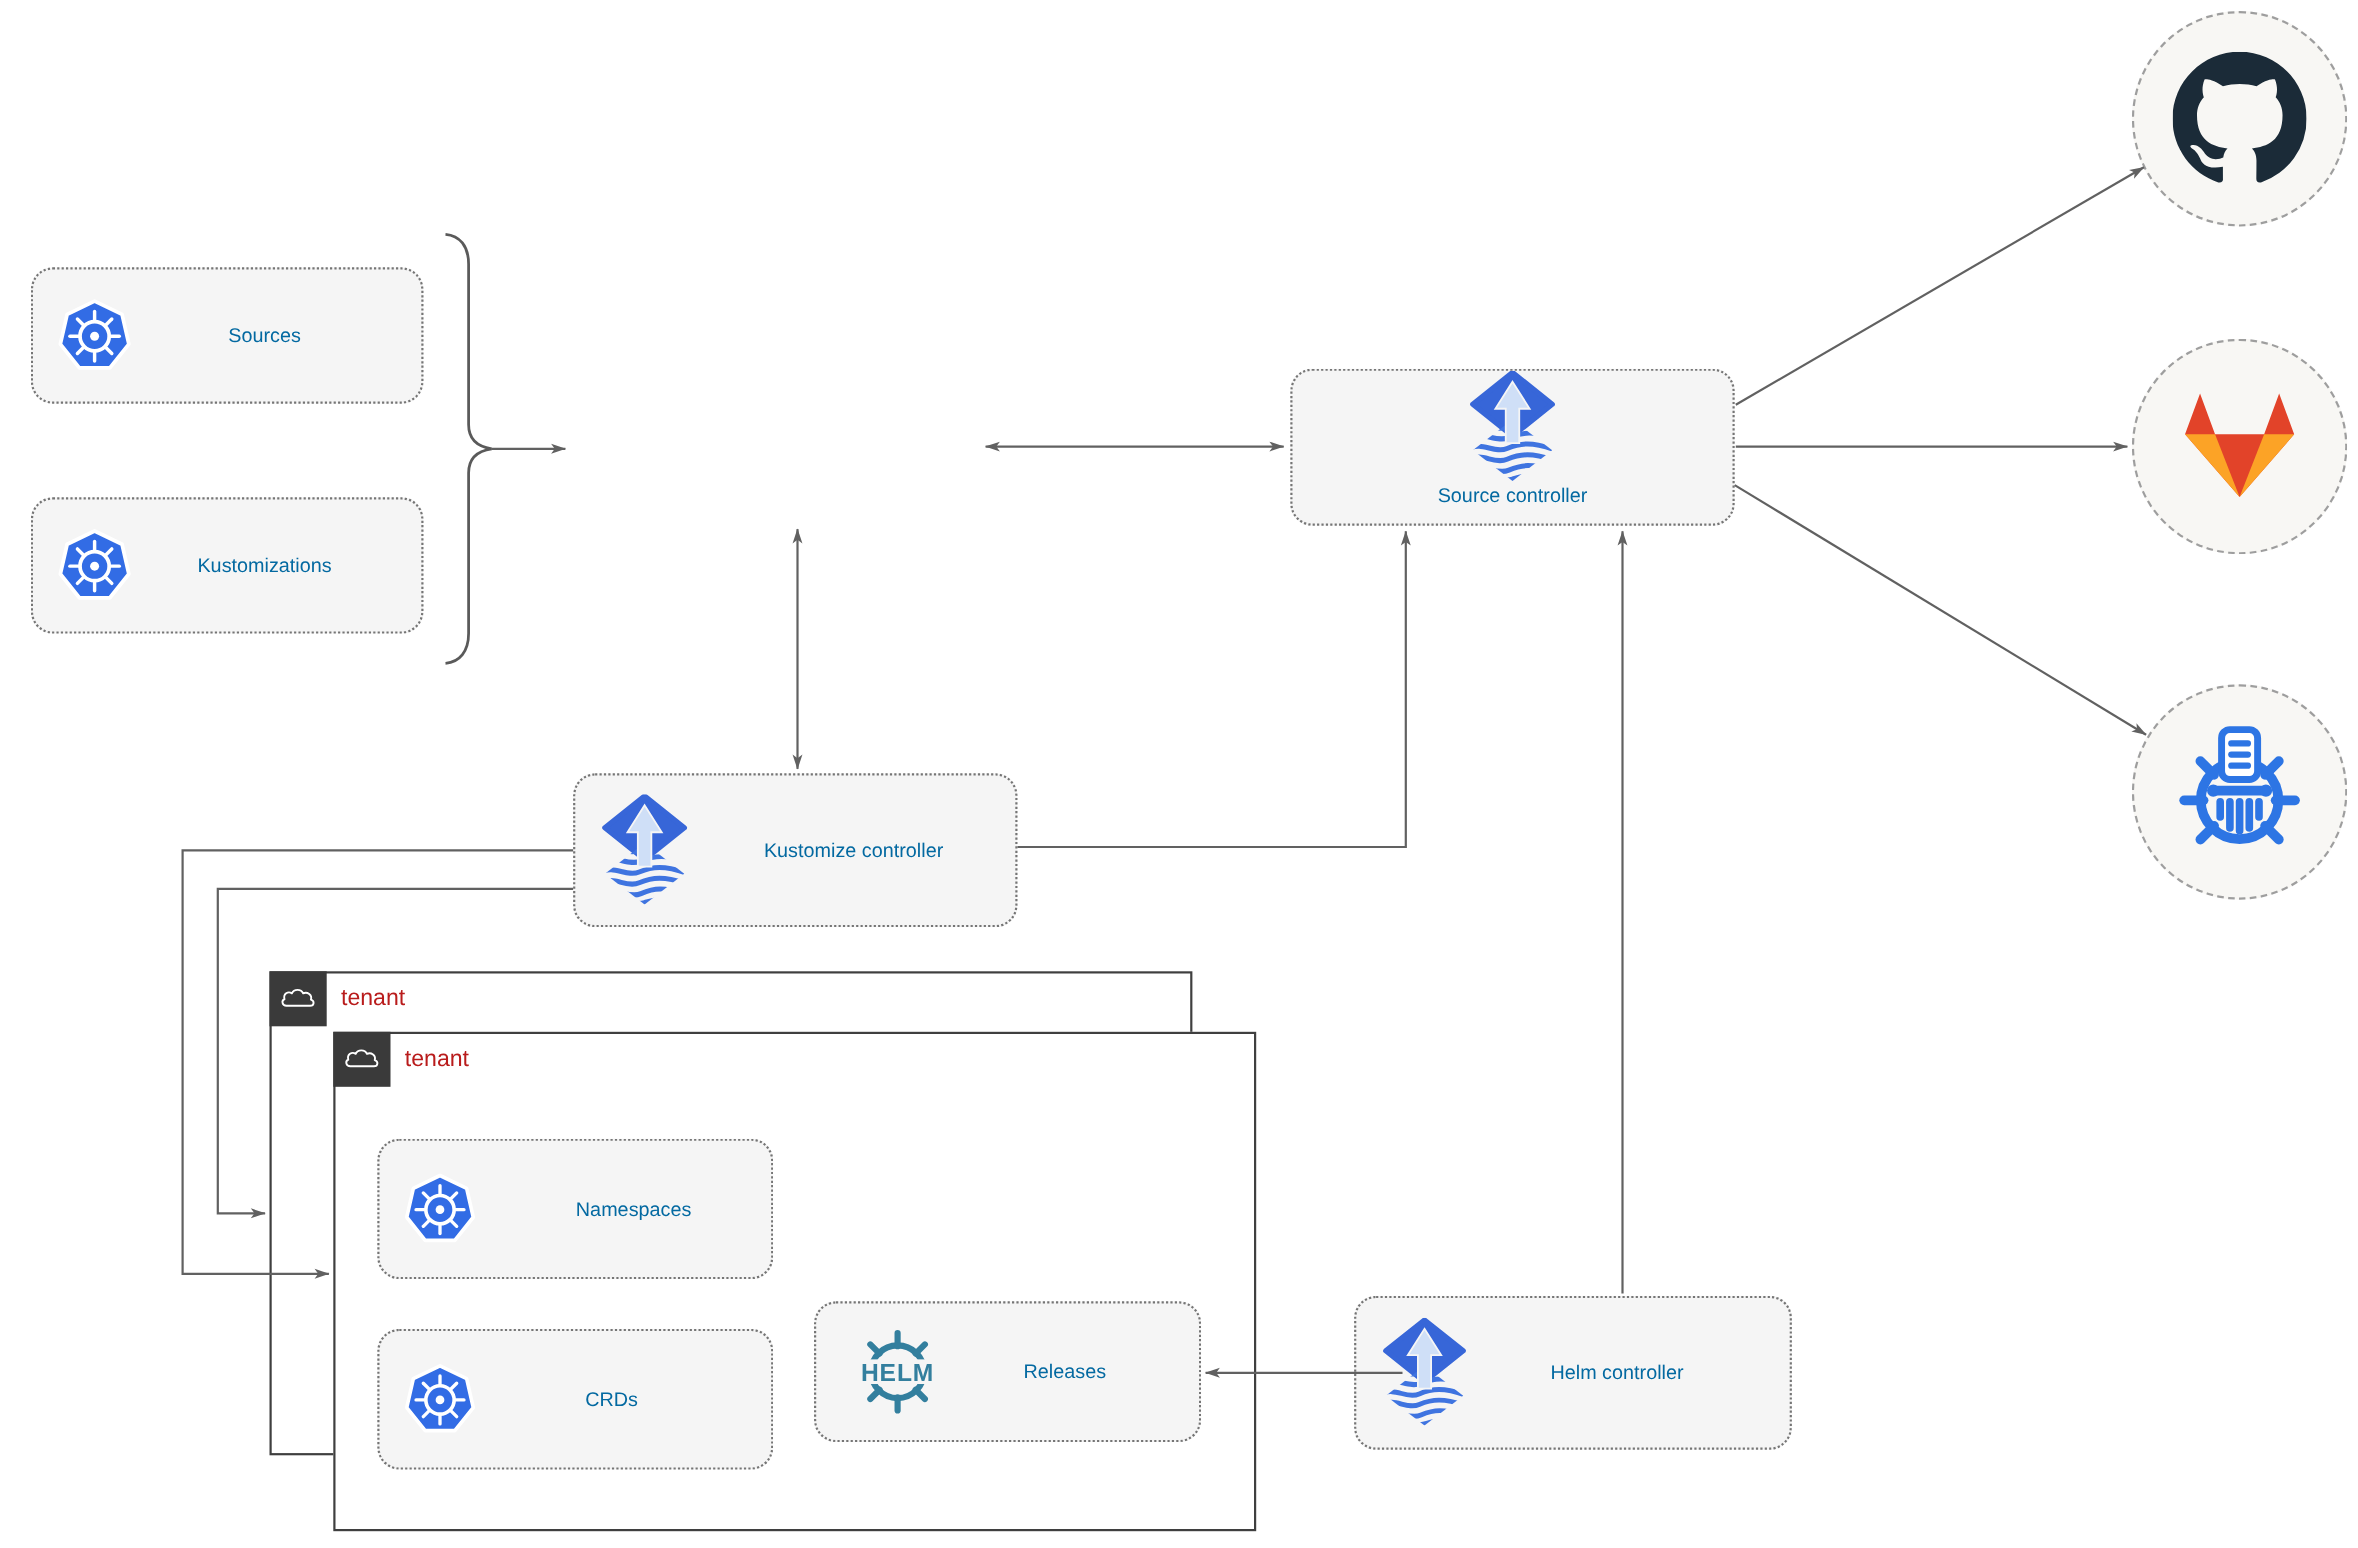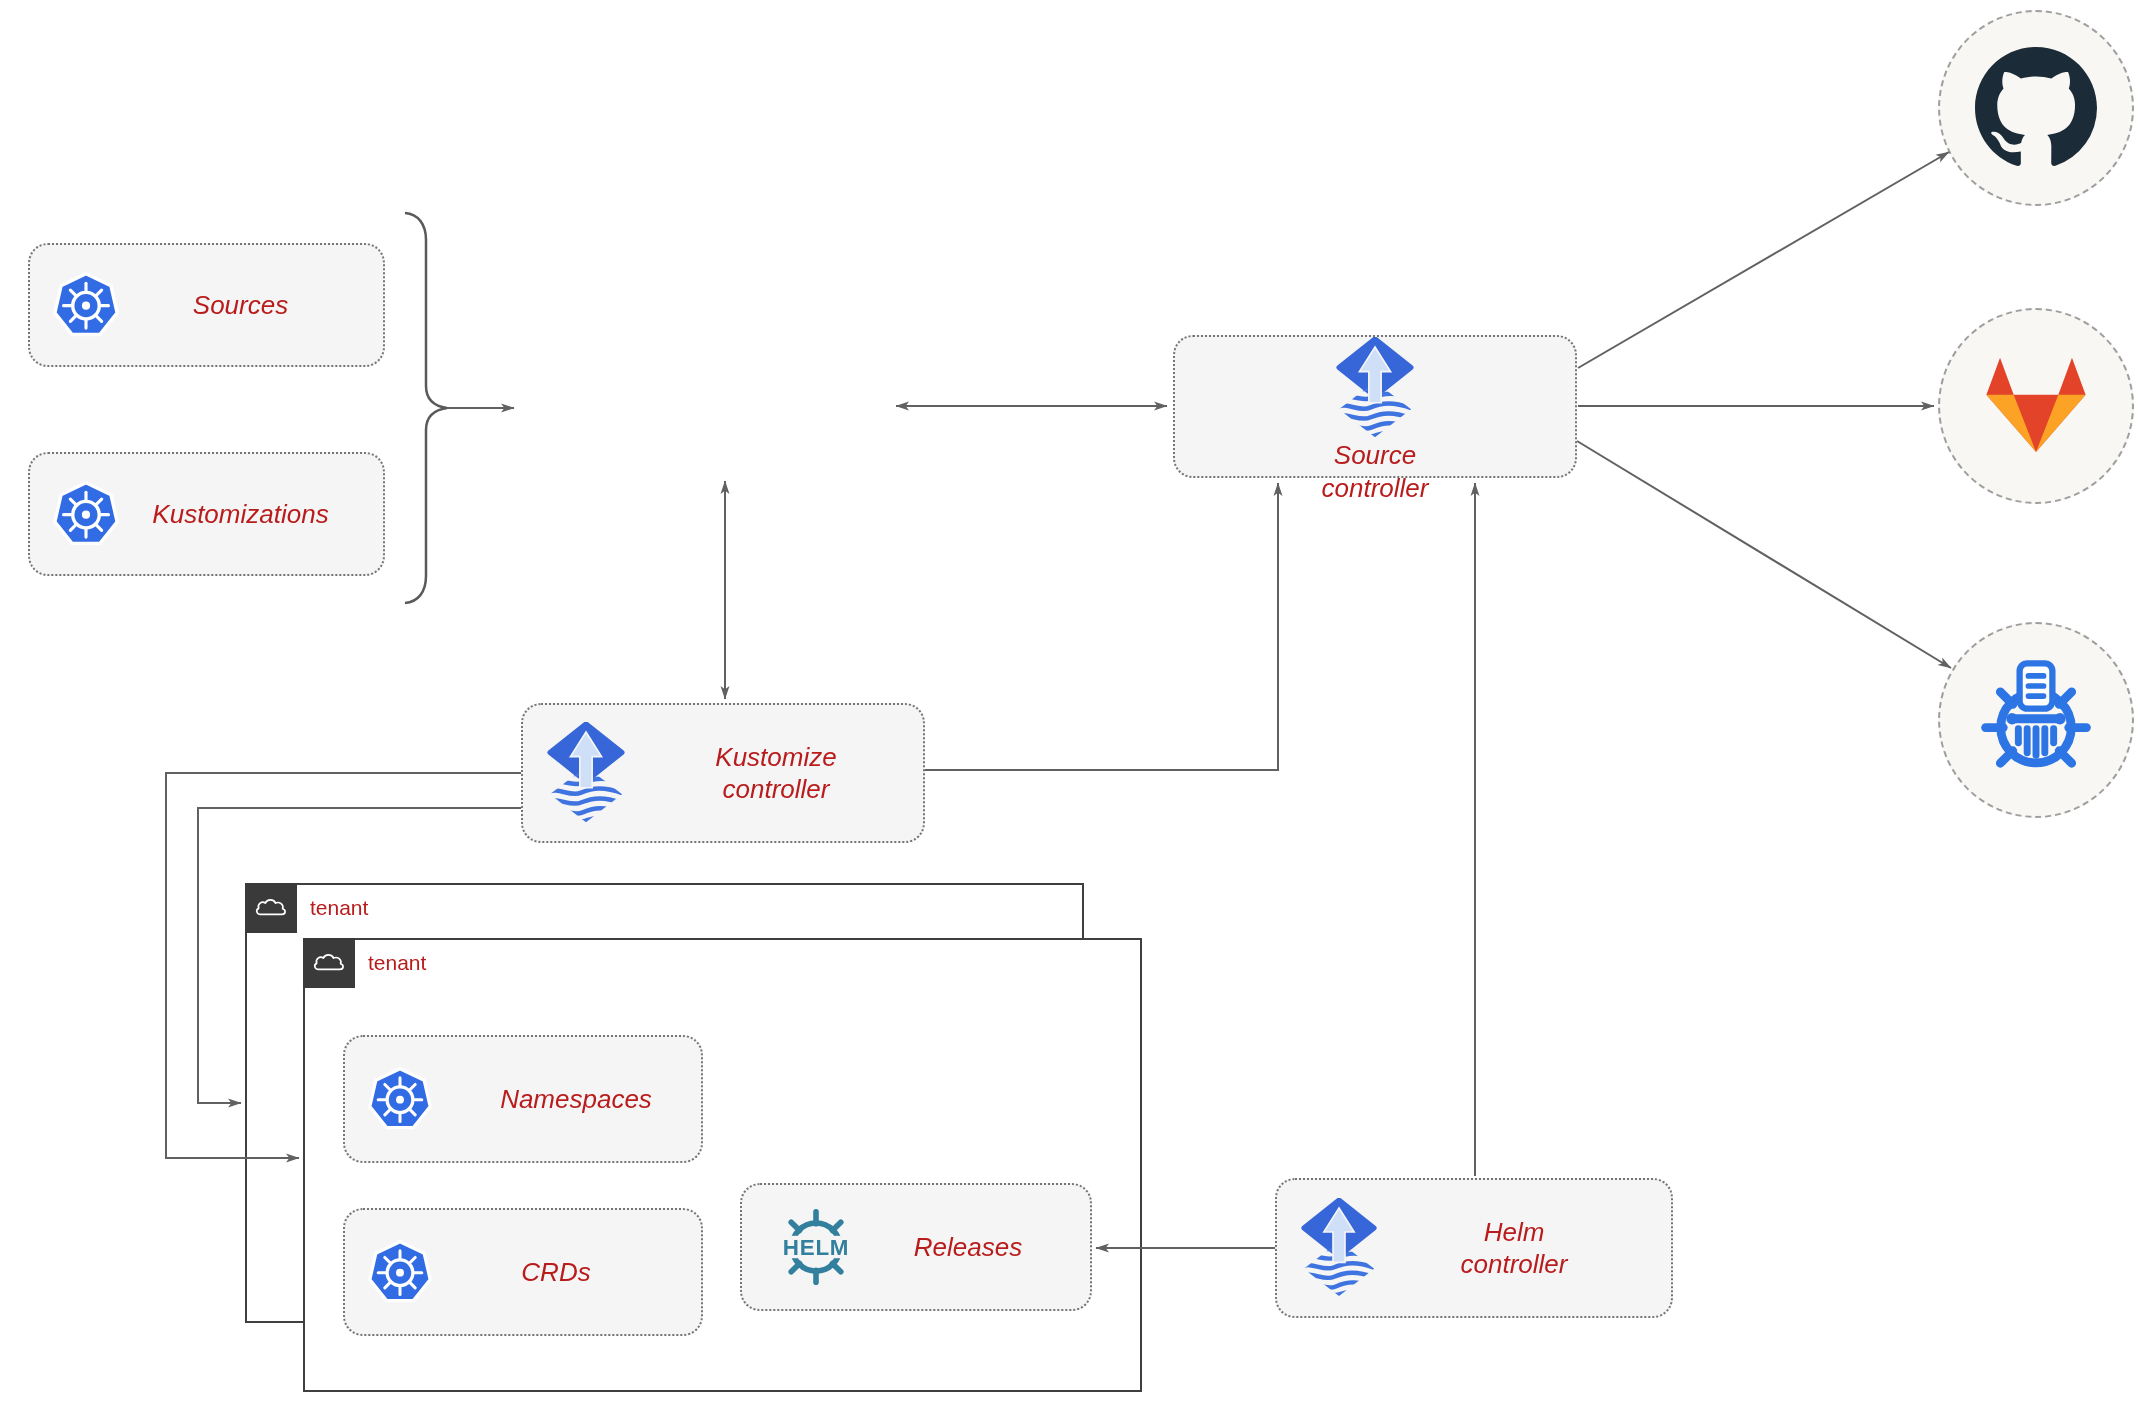--- a/index.html
+++ b/index.html
@@ -3,21 +3,21 @@
 <meta charset="utf-8">
 <style>
   html,body{margin:0;padding:0;background:#fff;}
   .canvas{position:relative;width:2144px;height:1407px;background:#ffffff;
           font-family:"Liberation Sans", sans-serif;color:#000;overflow:hidden;}
 
   
   .node{position:absolute;background:#f5f5f5;border:2px dotted #757575;border-radius:20px;
         display:flex;align-items:center;padding:0 22px;box-sizing:border-box;z-index:2;}
   .node .ic{flex:0 0 auto;display:flex;align-items:center;justify-content:center;}
-  .node .lbl{flex:1;text-align:center;font-size:26px;line-height:1.25;color:#b91c1c;font-style:italic;}
+  .node .lbl{flex:1;text-align:center;font-size:18px;line-height:1.25;color:#0369a1;}
   .node .lbl span{display:inline-block;}
   .lbl .w160{max-width:165px;}
 
   
   .group{position:absolute;background:#ffffff;border:2px solid #3f3f3f;box-sizing:border-box;}
   .group-tab{position:absolute;background:#3a3a3a;display:flex;align-items:center;justify-content:center;z-index:3;}
   .group-label{position:absolute;font-size:21px;color:#b91c1c;display:flex;align-items:center;z-index:3;}
 
   
   .circle{position:absolute;width:196px;height:196px;border-radius:50%;background:#f8f7f4;
@@ -174,21 +174,21 @@
 
   <div class="node" style="left:521px;top:703px;width:404px;height:140px;gap:24px;">
     <span class="ic">
       <svg width="82" height="102">
           <use href="#sym-flux"></use>
         </svg>
       </span>
     <span class="lbl"><span class="w160">Kustomize controller</span></span>
   </div>
 
-  <div class="node" style="left:1275px;top:1178px;width:398px;height:140px;">
+  <div class="node" style="left:1231px;top:1178px;width:398px;height:140px;">
     <span class="ic">
       <svg width="80" height="100">
           <use href="#sym-flux"></use>
         </svg>
       </span>
     <span class="lbl"><span class="w160">Helm controller</span></span>
   </div>
 
   <div class="node" style="left:343px;top:1035px;width:360px;height:128px;z-index:4;gap:40px;">
     <span class="ic">

